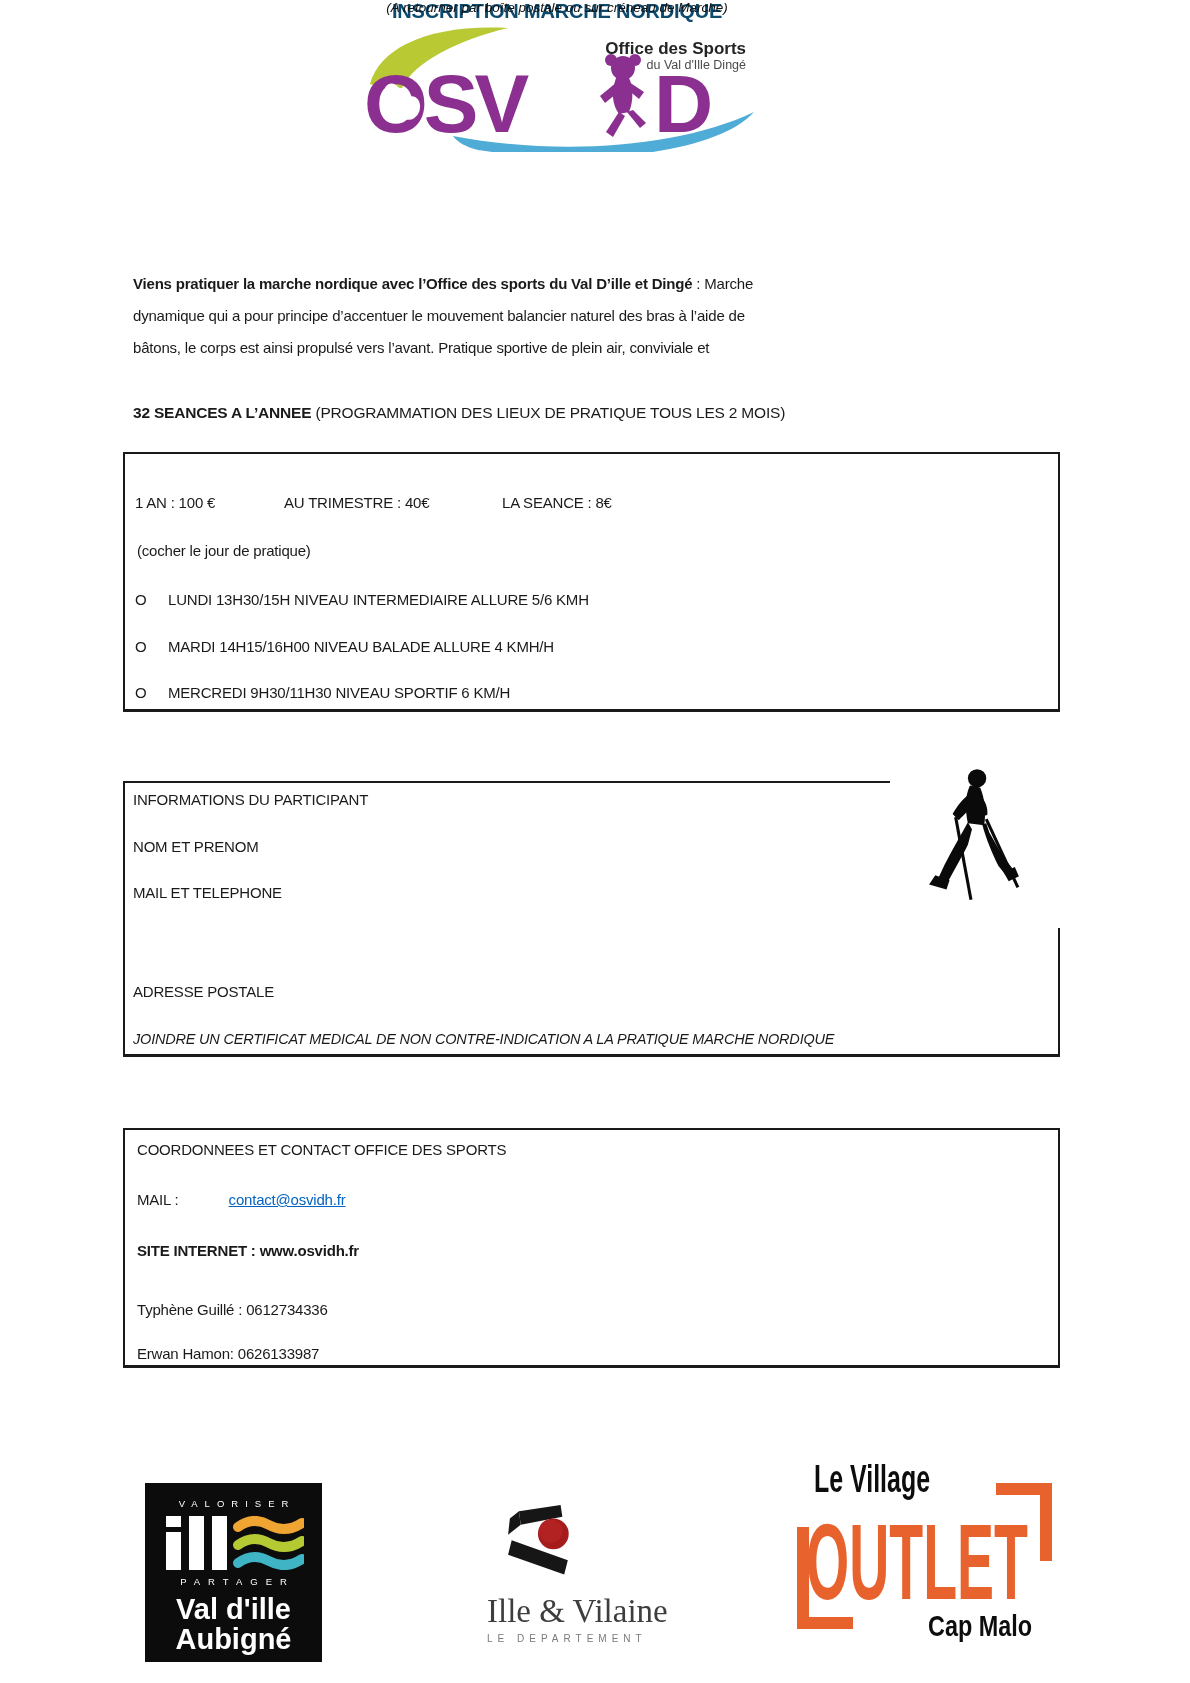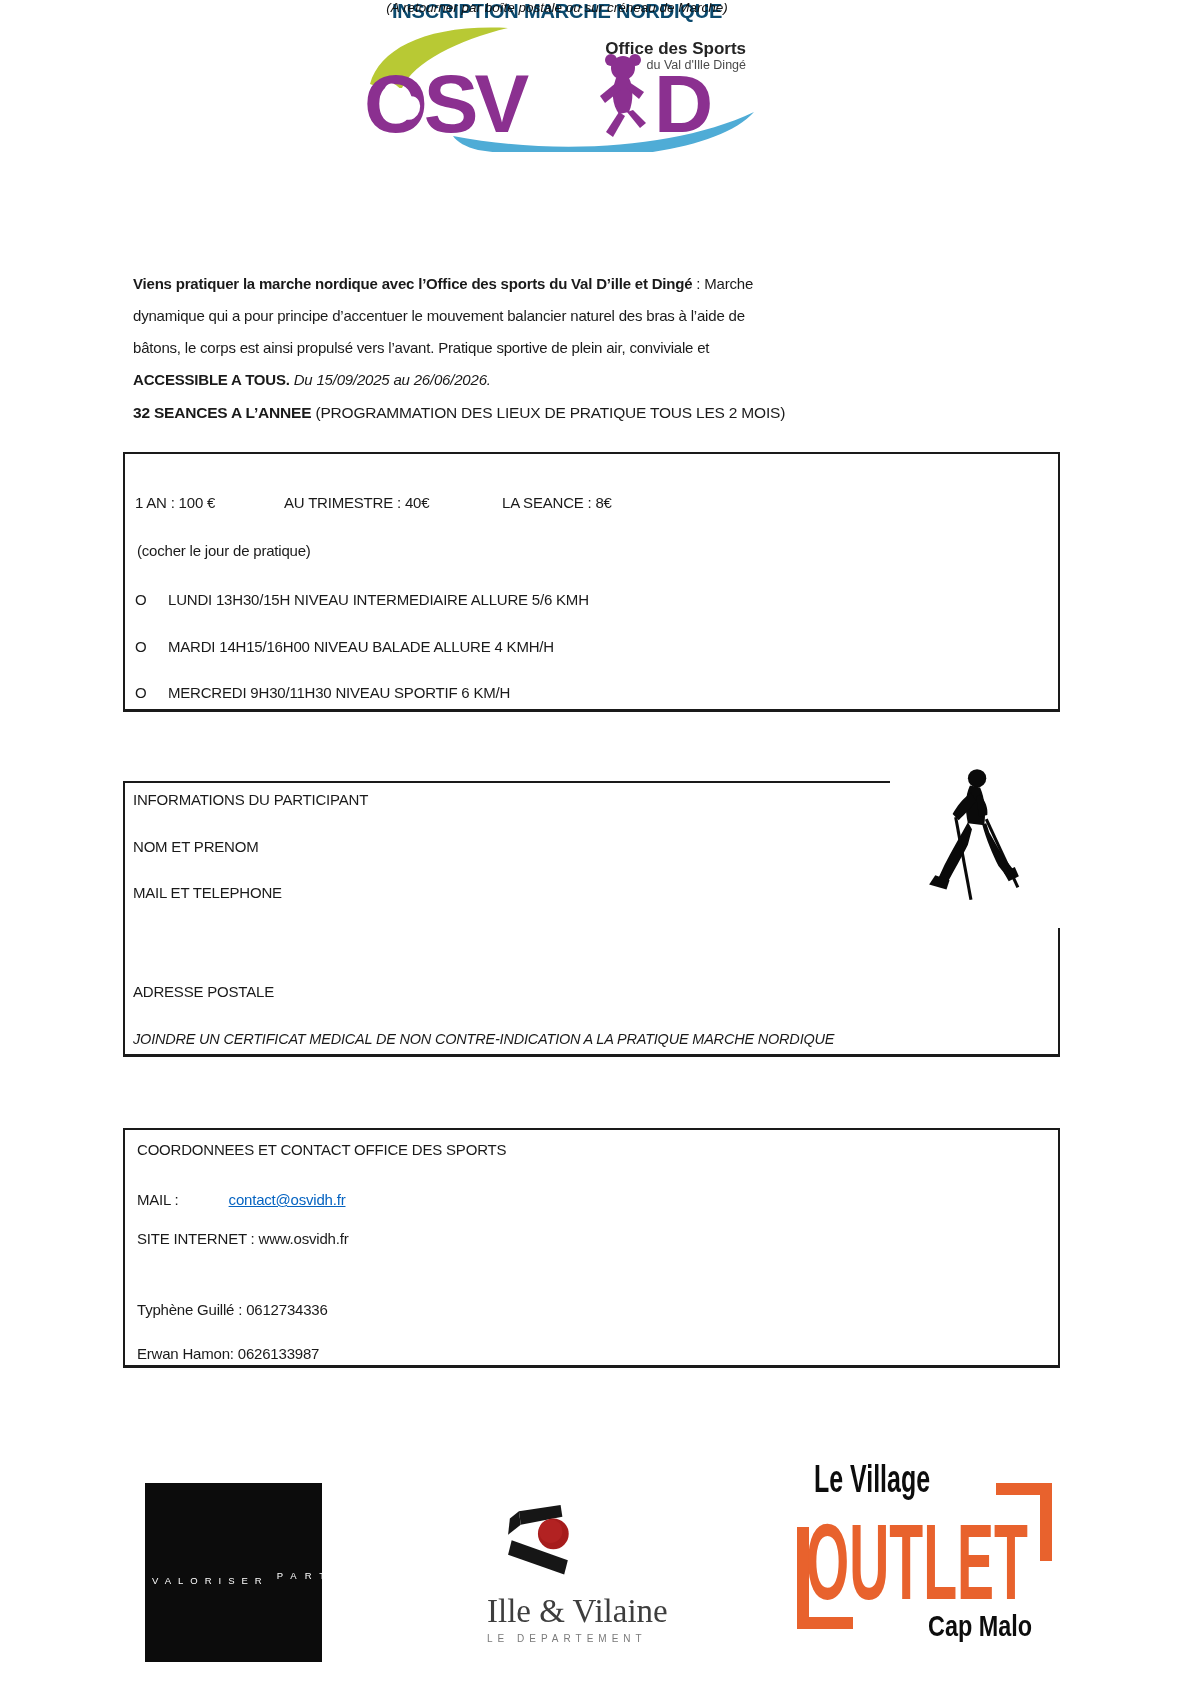--- a/index.html
+++ b/index.html
@@ -25,21 +25,21 @@
   .pricing-box { left:123px; top:452px; width:937px; height:260px; }
   .contact-box { left:123px; top:1128px; width:937px; height:240px;padding-left:44px; }
 
   .borderline { background:#1a1a1a; }
 
   .opt-marker { display:inline-block; width:33px; font-size:15px; }
   .link { color:#0563c1; text-decoration:underline;margin-left:44px; }
 
   
   .valdille { left:145px; top:1483px; width:177px; height:179px; background:#0c0c0c;
-    color:#fff; display:flex; flex-direction:row; align-items:center; }
+    color:#fff; display:flex; flex-direction:column; align-items:center; }
   .vd-small { font-size:9.5px; letter-spacing:7px; padding-left:7px; white-space:nowrap; }
   .vd-big { font-size:29px; font-weight:bold; line-height:30px; letter-spacing:0px; }
 
   .illevilaine { left:487px; top:1504px; width:220px; height:160px; }
   .iv-name { font-family:"Liberation Serif", serif; font-size:33px; color:#3e3e3e;
     white-space:nowrap; line-height:34px; }
   .iv-dept { font-size:10px; letter-spacing:5px; color:#7a7a7a; margin-top:5px; white-space:nowrap; }
 
   .outlet { left:792px; top:1452px; width:268px; height:205px; }
   .orange-bar { position:absolute; background:#e8622d; }
@@ -72,21 +72,20 @@
     <text x="296" y="112" font-size="82" font-weight="bold" fill="#8b3090">D</text>
   </svg>
 
   <div class="abs title-band">INSCRIPTION MARCHE NORDIQUE</div>
   <div class="abs subtitle-band">(A retourner par boîte postale ou sur créneau de Marche)</div>
 
   <div class="abs intro">
     <div><span class="b">Viens pratiquer la marche nordique avec l’Office des sports du Val D’ille et Dingé</span><span> : Marche</span></div>
     <div>dynamique qui a pour principe d’accentuer le mouvement balancier naturel des bras à l’aide de</div>
     <div>bâtons, le corps est ainsi propulsé vers l’avant. Pratique sportive de plein air, conviviale et</div>
-    <div><span class="b">ACCESSIBLE A TOUS.</span><span class="i"> Du 15/09/2025 au 26/06/2026.</span></div>
   </div>
 
   <div class="abs seances">
     <span class="b">32 SEANCES A L’ANNEE</span><span> (PROGRAMMATION DES LIEUX DE PRATIQUE TOUS LES 2 MOIS)</span>
   </div>
 
   <div class="abs box pricing-box">
     <span class="abs doc" style="left:10px;  top:40px;">1 AN : 100 €</span>
     <span class="abs doc" style="left:159px; top:40px;">AU TRIMESTRE : 40€</span>
     <span class="abs doc" style="left:377px; top:40px;">LA SEANCE : 8€</span>
@@ -128,21 +127,21 @@
     </g>
     <line x1="33" y1="50" x2="48" y2="131" stroke="#0a0a0a" stroke-width="3"></line>
     <line x1="63" y1="52" x2="94" y2="119" stroke="#0a0a0a" stroke-width="3"></line>
   </svg>
 
   <div class="abs box contact-box">
     <span class="abs doc" style="left:12px; top:11px;">COORDONNEES ET CONTACT OFFICE DES SPORTS</span>
     <div class="abs doc" style="left:12px; top:61px;">
       <span style="margin-right:6px;">MAIL :</span><a href="#" class="link">contact@osvidh.fr</a>
     </div>
-    <span class="abs doc" style="left:12px; top:100px;">SITE INTERNET : www.osvidh.fr</span>
+    <span class="abs doc" style="left:12px; top:112px;font-weight:bold;">SITE INTERNET : www.osvidh.fr</span>
     <span class="abs doc" style="left:12px; top:163px;margin-top:8px;">Typhène Guillé : 0612734336</span>
     <span class="abs doc" style="left:12px; top:215px;">Erwan Hamon: 0626133987</span>
   </div>
 
   <div class="abs valdille">
     <div class="vd-small" style="margin-top:15px;">VALORISER</div>
     <svg width="140" height="54" style="margin-top:7px;" viewBox="0 0 140 54">
       <rect x="2" y="0" width="15" height="11" fill="#ffffff"></rect>
       <rect x="2" y="16" width="15" height="38" fill="#ffffff"></rect>
       <rect x="25" y="0" width="15" height="54" fill="#ffffff"></rect>

